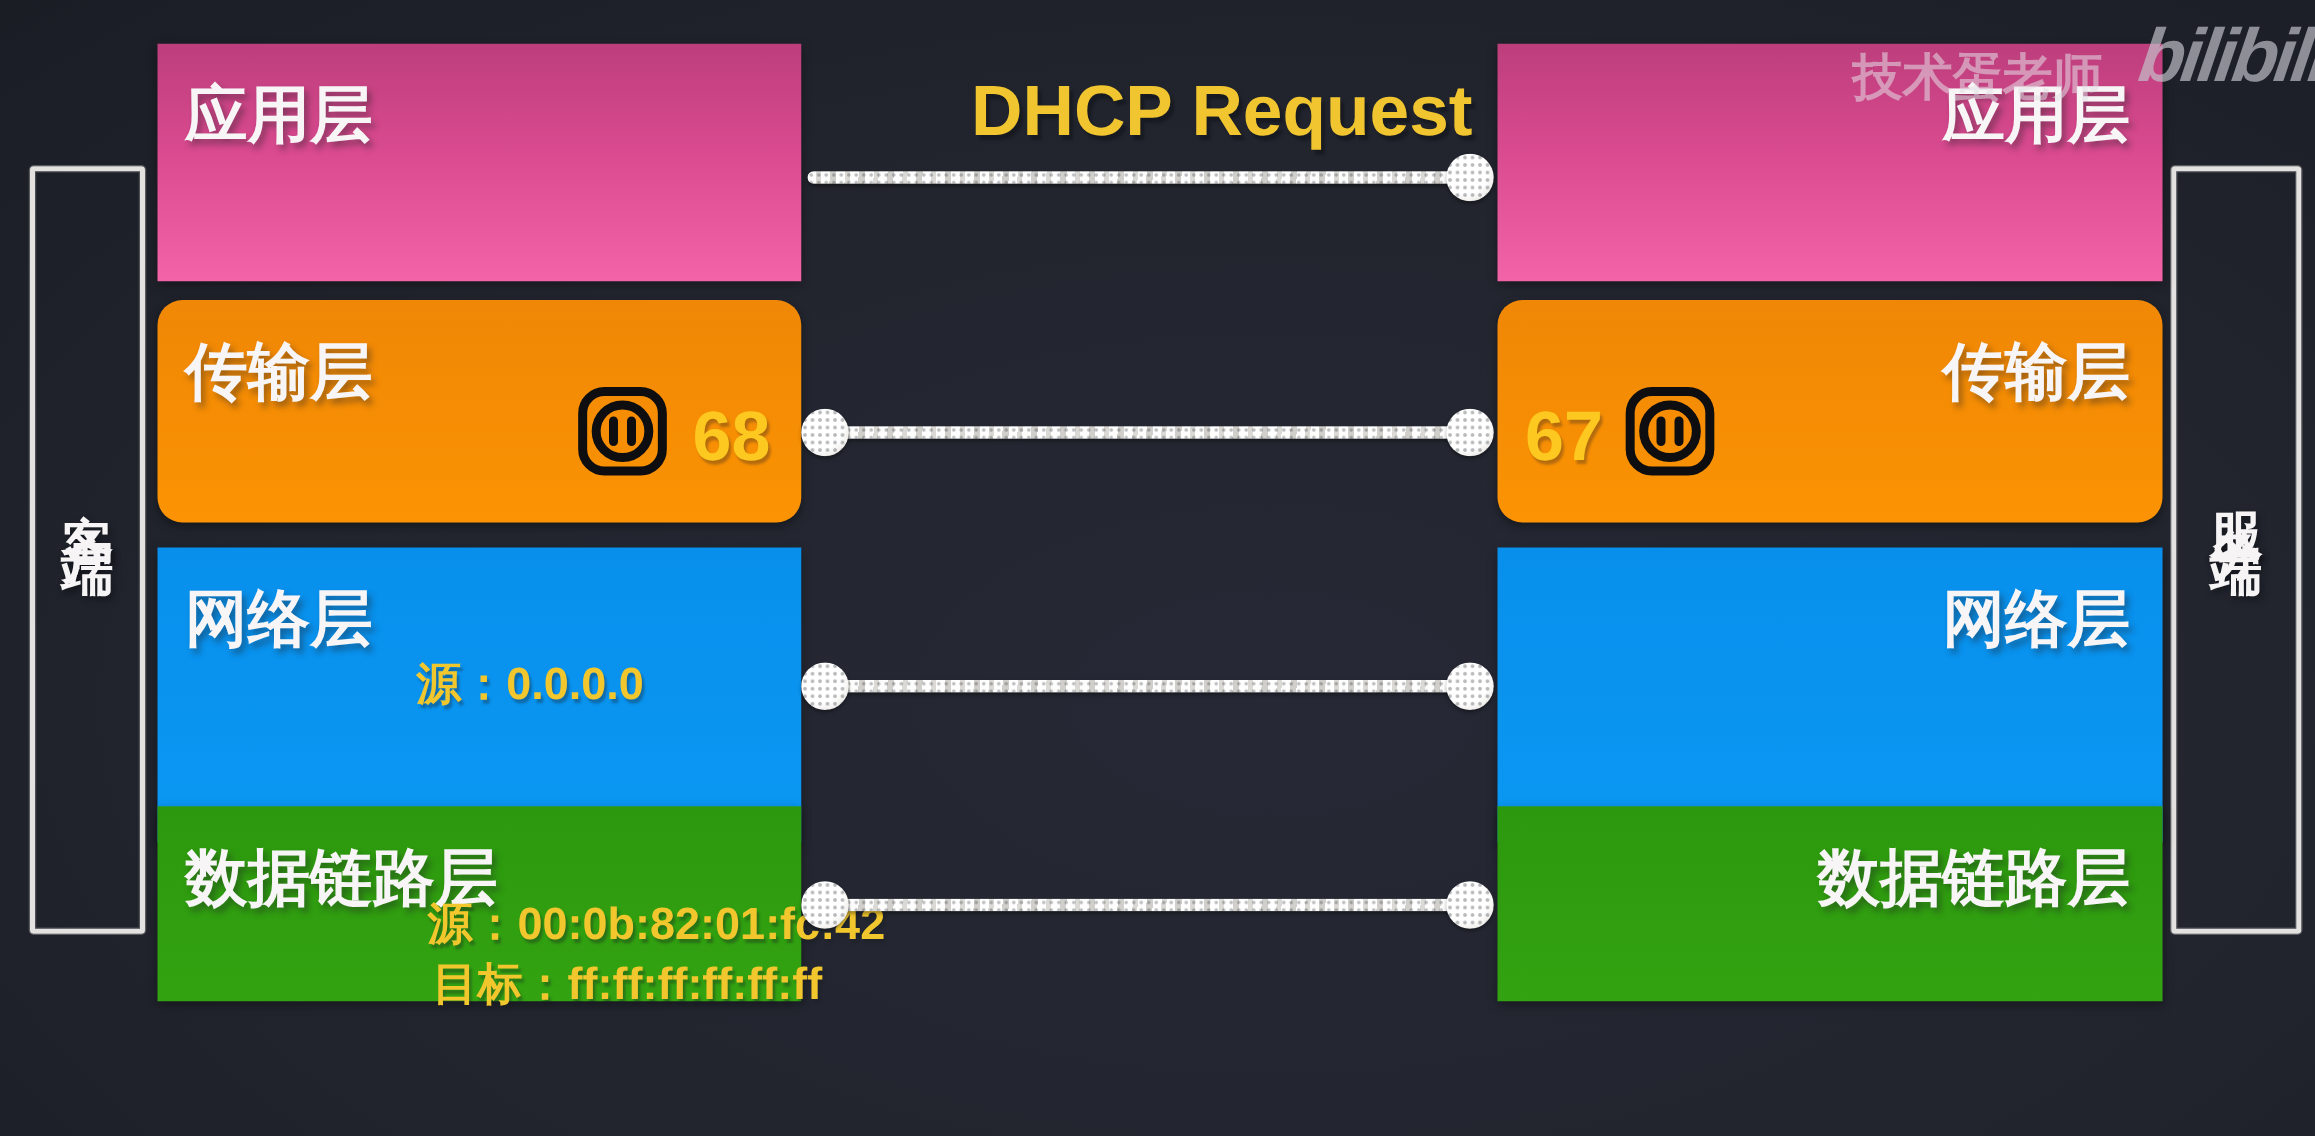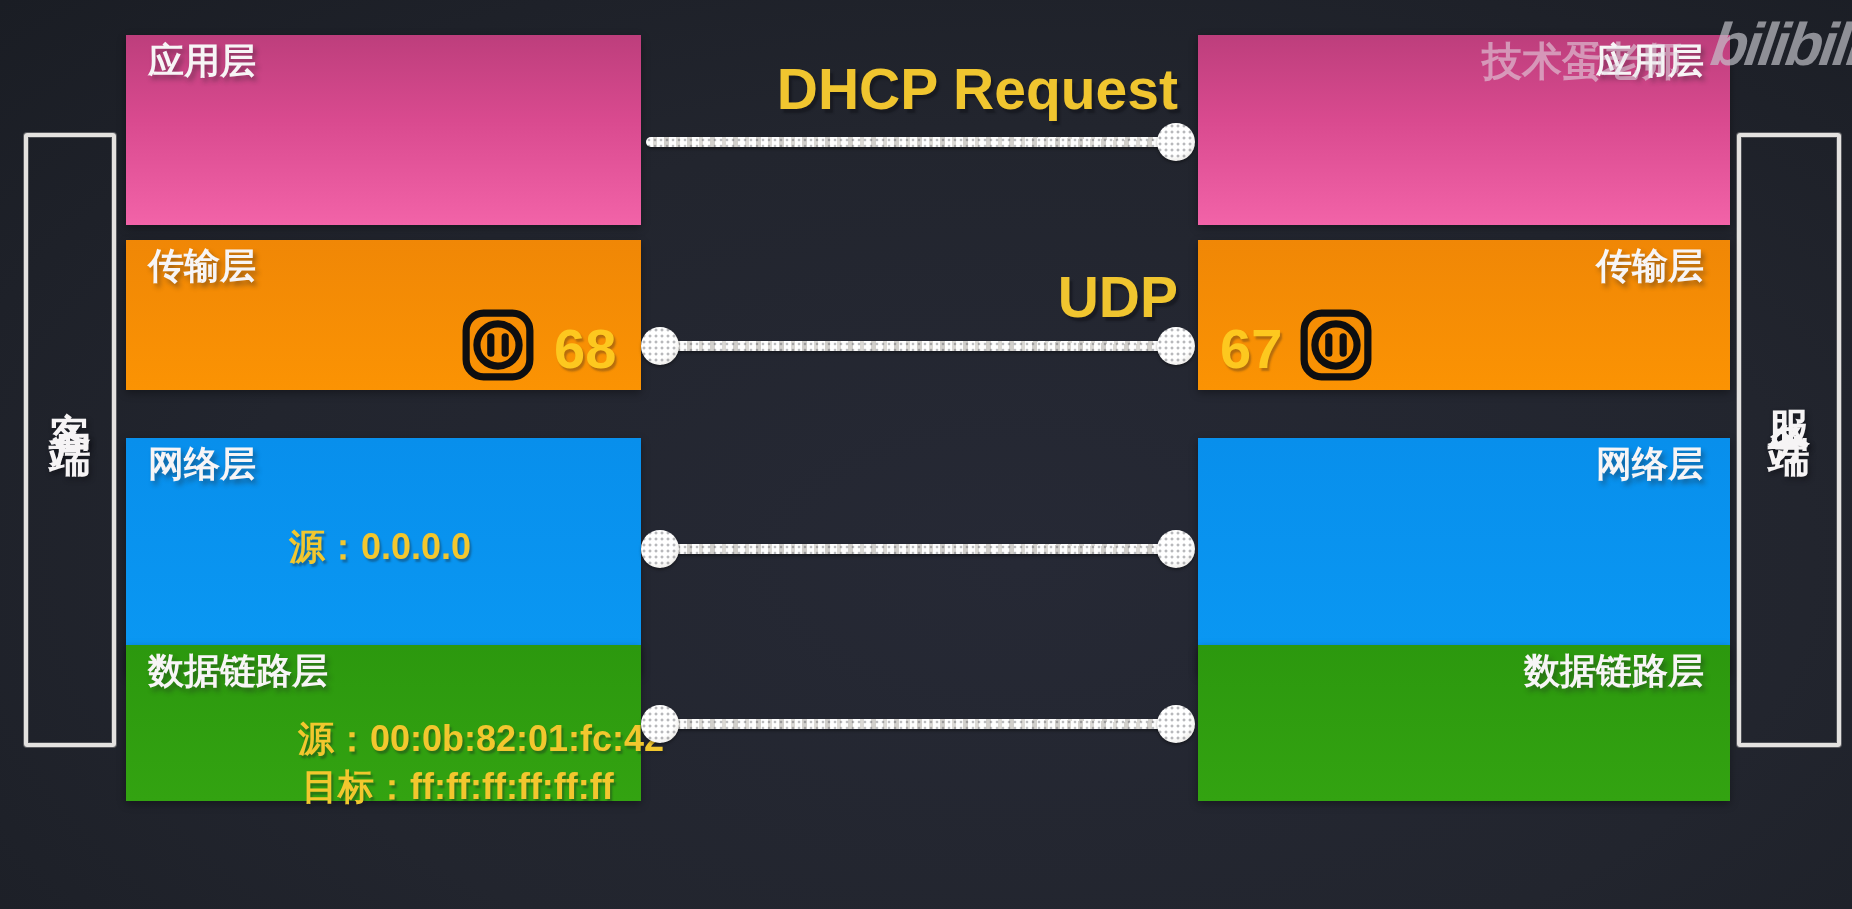--- a/index.html
+++ b/index.html
@@ -19,33 +19,33 @@
   .side-label{
     writing-mode:vertical-rl;text-orientation:upright;
     font-size:42px;font-weight:bold;color:#f6f4f5;letter-spacing:12px;
     text-shadow:2px 3px 5px rgba(15,15,20,.55);margin-top:-90px;
   }
   
   .col-left .layer{left:126px;width:515px;}
   .col-right .layer{left:1198px;width:532px;}
   .layer{position:absolute;box-shadow:0 3px 8px rgba(0,0,0,.35);}
   .layer.app{top:35px;height:190px;background:linear-gradient(180deg,#bd3e7c 0%,#d94a8f 45%,#f263a8 100%);}
-  .layer.transport{top:240px;height:150px;background:linear-gradient(180deg,#f08706 0%,#fb9303 100%);}
+  .layer.transport{top:240px;height:178px;background:linear-gradient(180deg,#f08706 0%,#fb9303 100%);border-radius:20px;}
   .layer.network{top:438px;height:236px;background:linear-gradient(180deg,#088fec 0%,#0a98f3 100%);}
   .layer.datalink{top:645px;height:156px;background:linear-gradient(180deg,#2c980e 0%,#33a311 100%);}
   .layer-title{
-    position:absolute;top:2px;font-size:36px;font-weight:bold;color:#f7f5f6;
+    position:absolute;top:24px;font-size:50px;font-weight:bold;color:#f7f5f6;
     text-shadow:3px 4px 5px rgba(30,30,35,.4);white-space:nowrap;
   }
   .col-left .layer-title{left:22px;}
   .col-right .layer-title{right:26px;}
   
   .addr{
     position:absolute;font-size:36px;font-weight:bold;color:#f2c72e;
-    text-shadow:2px 3px 2px rgba(25,28,35,.35);white-space:nowrap;
+    text-shadow:2px 3px 2px rgba(25,28,35,.35);white-space:nowrap;margin-left:44px;
   }
   .net-src{left:163px;top:85px;}
   .net-dst{left:168px;top:127px;}
   .dl-src{left:172px;top:70px;}
   .dl-dst{left:176px;top:118px;}
   .port-num{
     position:absolute;top:76px;font-size:56px;font-weight:bold;color:#fdc81f;
     text-shadow:2px 3px 2px rgba(25,28,35,.3);
     text-align:right;
   }
@@ -164,21 +164,20 @@
     </div>
     <div class="layer datalink">
       <div class="layer-title">数据链路层</div>
     </div>
   </div>
 
   <div class="link-label lbl-dhcp">DHCP Request</div>
   <div class="link-line ln-dhcp"></div>
   <div class="link-dot dot-r dy-dhcp"></div>
 
-  <div class="link-label lbl-udp">UDP</div>
   <div class="link-line ln-udp"></div>
   <div class="link-dot dot-l dy-udp"></div>
   <div class="link-dot dot-r dy-udp"></div>
 
   <div class="link-line ln-ip"></div>
   <div class="link-dot dot-l dy-ip"></div>
   <div class="link-dot dot-r dy-ip"></div>
 
   <div class="link-line ln-mac"></div>
   <div class="link-dot dot-l dy-mac"></div>

